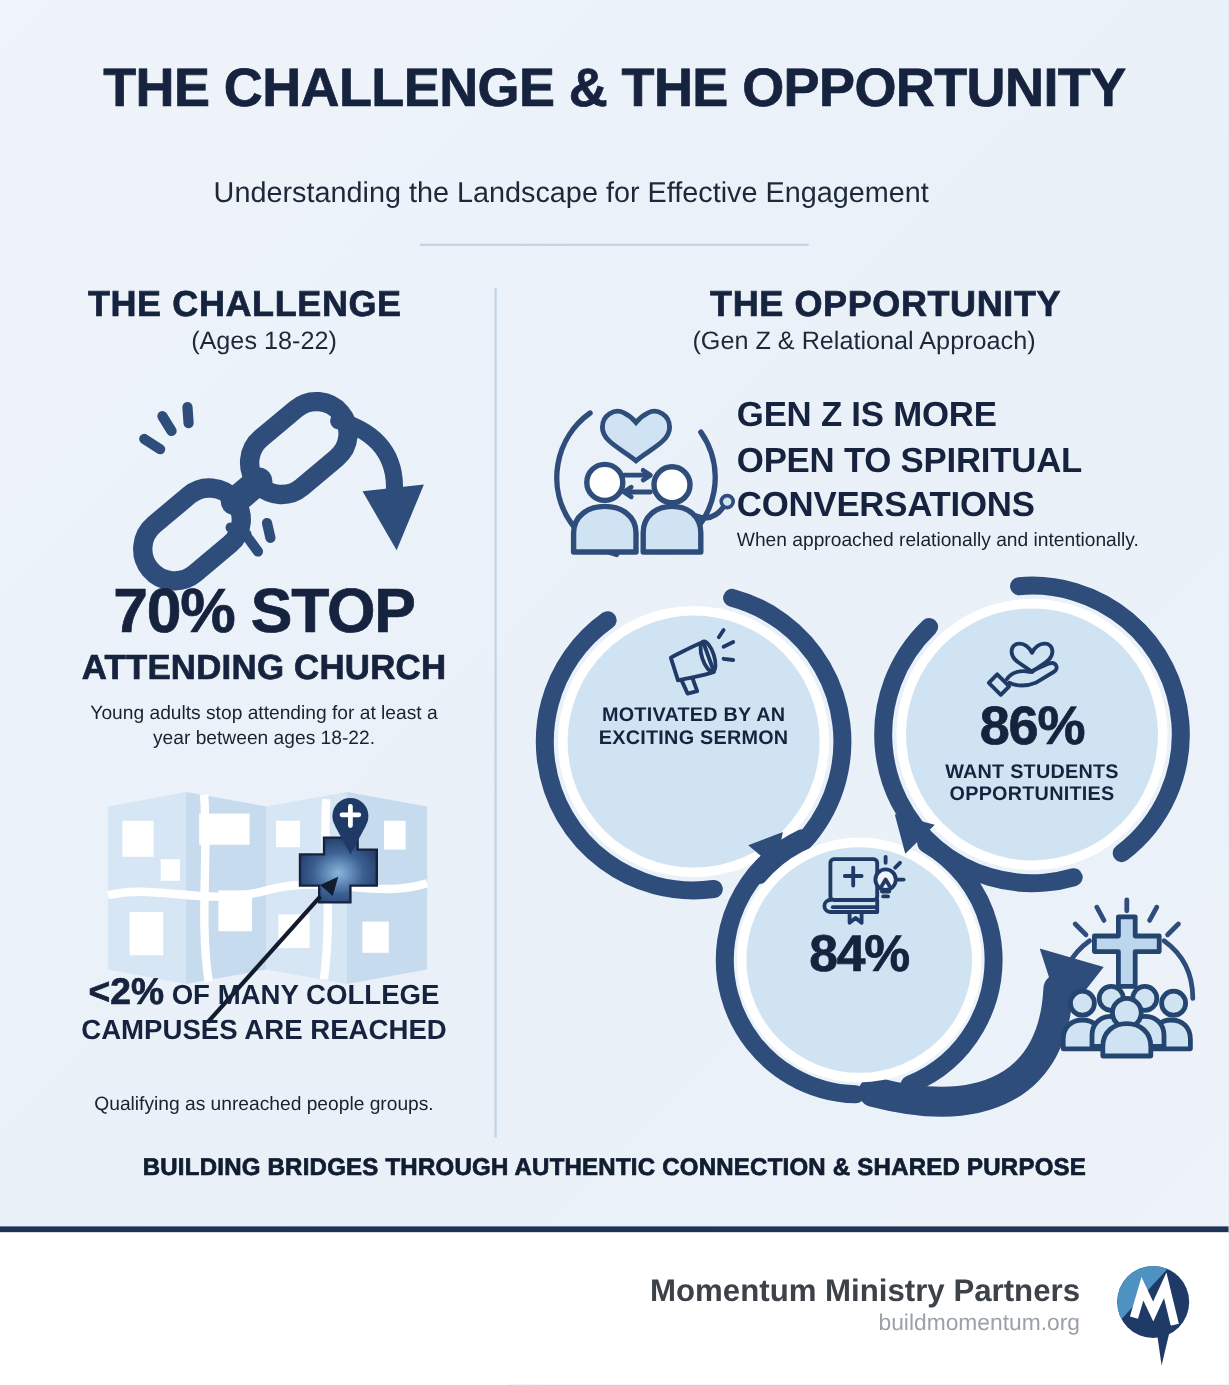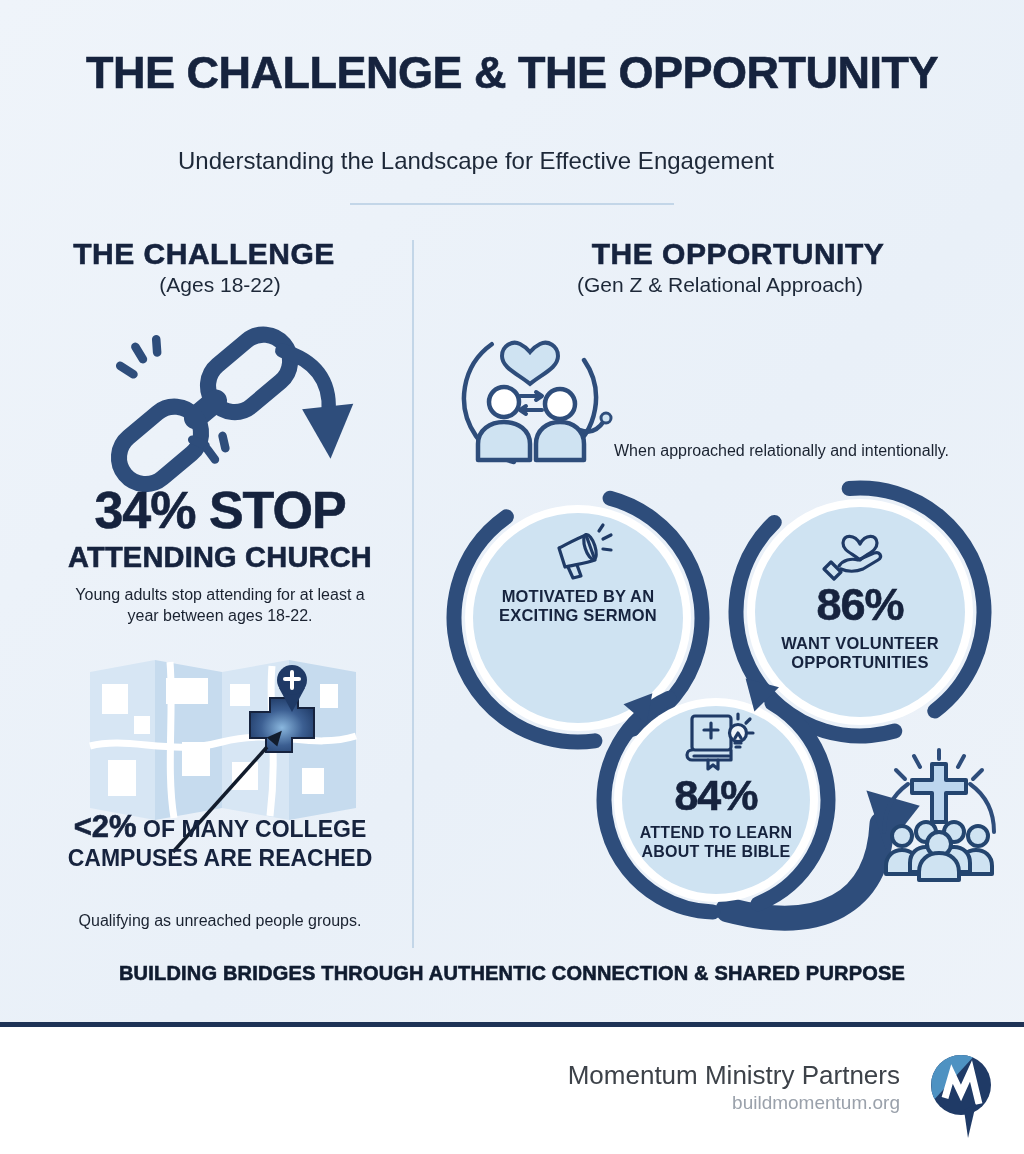--- a/index.html
+++ b/index.html
@@ -45,21 +45,21 @@
   .stat-c2{left:748px;top:520px;width:224px}
   .stat-c3{left:612px;top:710px;width:208px}
   .stat-value{font-size:45px;letter-spacing:-1px;line-height:1;margin-top:4px}
   .stat-c3 .stat-value{font-size:43px}
   .stat-label{font-size:16.5px;font-weight:700;line-height:1.18;margin-top:7px;letter-spacing:.2px}
   .stat-c3 .stat-label{font-size:16px}
 
   .tagline{top:962px;left:0;width:1024px;font-size:20px;letter-spacing:.2px;color:#101c30}
   .footer-bar{top:1022px;left:0;width:1024px;height:5px;background:var(--bar)}
   .footer-bg{top:1027px;left:0;width:1024px;height:127px;background:#ffffff}
-  .footer-org{top:1060px;right:124px;font-size:26px;font-weight:400;color:var(--footer-text);text-align:left}
+  .footer-org{top:1060px;right:124px;font-size:26px;font-weight:700;color:var(--footer-text);text-align:left}
   .footer-site{top:1092px;right:124px;font-size:19px;font-weight:400;color:var(--footer-muted);text-align:right}
 
   svg{display:block;overflow:visible}
   .ln{stroke:var(--navy);stroke-linecap:round;stroke-linejoin:round;fill:none}
   .lnI{stroke:var(--icon-navy);stroke-linecap:round;stroke-linejoin:round;fill:none}
   .fN{fill:var(--navy)}
   .fI{fill:var(--icon-navy)}
   .fP{fill:var(--pale)}
 </style>
 </head>
@@ -88,21 +88,21 @@
       <path d="M110 122 l14 6"></path>
         <path d="M126 132 l8 11"></path>
         <path d="M142 118 l3 13"></path>
     </g>
     <g>
       <path d="M205 28 C 240 38, 256 60, 254 92" class="ln" stroke-width="15" stroke-linecap="butt"></path>
       <polygon points="226,90 280,84 256,142" class="fN"></polygon>
     </g>
   </svg>
 
-  <div class="abs stat70-value ctr xbold">34% STOP</div>
+  <div class="abs stat70-value ctr xbold">70% STOP</div>
   <div class="abs stat70-label ctr xbold">ATTENDING CHURCH</div>
   <div class="abs stat70-desc ctr">Young adults stop attending for at least a year between ages 18-22.</div>
 
   <svg class="abs" style="left:70px;top:650px" width="330" height="208" viewBox="0 0 330 208">
     <defs>
       <radialGradient id="bglow" cx="50%" cy="55%" r="60%">
         <stop offset="0%" stop-color="#8ab7de"></stop>
           <stop offset="55%" stop-color="#3c5f92"></stop>
           <stop offset="100%" stop-color="#1f3a66"></stop>
       </radialGradient>
@@ -165,20 +165,25 @@
       <circle cx="158" cy="100" r="5" class="fP" stroke="#2e4d7b" stroke-width="3"></circle>
     </g>
     <g class="ln" stroke-width="4">
       <path d="M72 78 h20"></path>
         <path d="M88 74 l6 4 -6 4"></path>
       <path d="M94 92 h-20"></path>
         <path d="M78 88 l-6 4 6 4"></path>
     </g>
   </svg>
 
+  <div class="abs callout-title">
+    <div>GEN Z IS MORE</div>
+    <div>OPEN TO SPIRITUAL</div>
+    <div>CONVERSATIONS</div>
+  </div>
   <div class="abs callout-desc">When approached relationally and intentionally.</div>
 
   <svg class="abs" style="left:430px;top:462px" width="594" height="485" viewBox="0 0 594 485">
 
     <g>
       <path d="M 298 448 C 390 472, 448 442, 452 362" class="ln" stroke-width="25" stroke-linecap="butt"></path>
       <polygon points="0,-31 46,0 0,31" transform="translate(446,358) rotate(-18)" class="fN"></polygon>
     </g>
 
     <g>
@@ -218,21 +223,21 @@
 
   <div class="stat-content stat-c2">
     <svg width="70" height="58" viewBox="0 0 70 58" style="margin:0 auto">
       <g class="lnI" stroke-width="3.2">
         <path d="M35 24 C 30 14, 18 14, 18 23 C 18 31, 27 33, 35 40 C 43 33, 52 31, 52 23 C 52 14, 40 14, 35 24 Z"></path>
         <path d="M14 46 C 18 40, 26 38, 33 40 L 49 33 C 55 31, 58 37, 53 40 L 38 49 C 31 52, 22 52, 16 49"></path>
         <path d="M6 42 l10 10 -7 7 -10 -10 z"></path>
       </g>
     </svg>
     <div class="stat-value xbold">86%</div>
-    <div class="stat-label">WANT VOLUNTEER OPPORTUNITIES</div>
+    <div class="stat-label">WANT STUDENTS OPPORTUNITIES</div>
   </div>
 
   <div class="stat-content stat-c3">
     <svg width="76" height="60" viewBox="0 0 76 60" style="margin:0 auto">
       <g class="lnI" stroke-width="3.2">
         <rect x="14" y="6" width="39" height="34" rx="3"></rect>
         <path d="M14 40 a5 5 0 0 0 -5 5 a5 5 0 0 0 5 5 h39 v-10"></path>
         <path d="M16 46 h35"></path>
         <path d="M30 50 v9 l5 -4 5 4 v-9"></path>
         <path d="M33 13 v15"></path>
@@ -240,21 +245,20 @@
         <circle cx="60" cy="23" r="8.5" fill="#eef4fa"></circle>
         <path d="M57 28 l3 -5 3 5"></path>
           <path d="M57 33 h6"></path>
           <path d="M58 37 h4"></path>
         <path d="M60 9 v-5"></path>
           <path d="M68 13 l4 -4"></path>
           <path d="M70 23 h5"></path>
       </g>
     </svg>
     <div class="stat-value xbold">84%</div>
-    <div class="stat-label">ATTEND TO LEARN ABOUT THE BIBLE</div>
   </div>
 
   <svg class="abs" style="left:868px;top:748px" width="142" height="140" viewBox="0 0 142 140">
     <g>
       <path d="M64 16 h14 v16 h20 v13 h-20 v29 h-14 v-29 h-20 v-13 h20 z" fill="#bcd6ee" stroke="#24456f" stroke-width="4" stroke-linejoin="round"></path>
       <g class="ln" stroke-width="4">
         <path d="M71 2 v9"></path>
           <path d="M46 8 l6 11"></path>
           <path d="M96 8 l-6 11"></path>
         <path d="M28 22 l9 9"></path>

